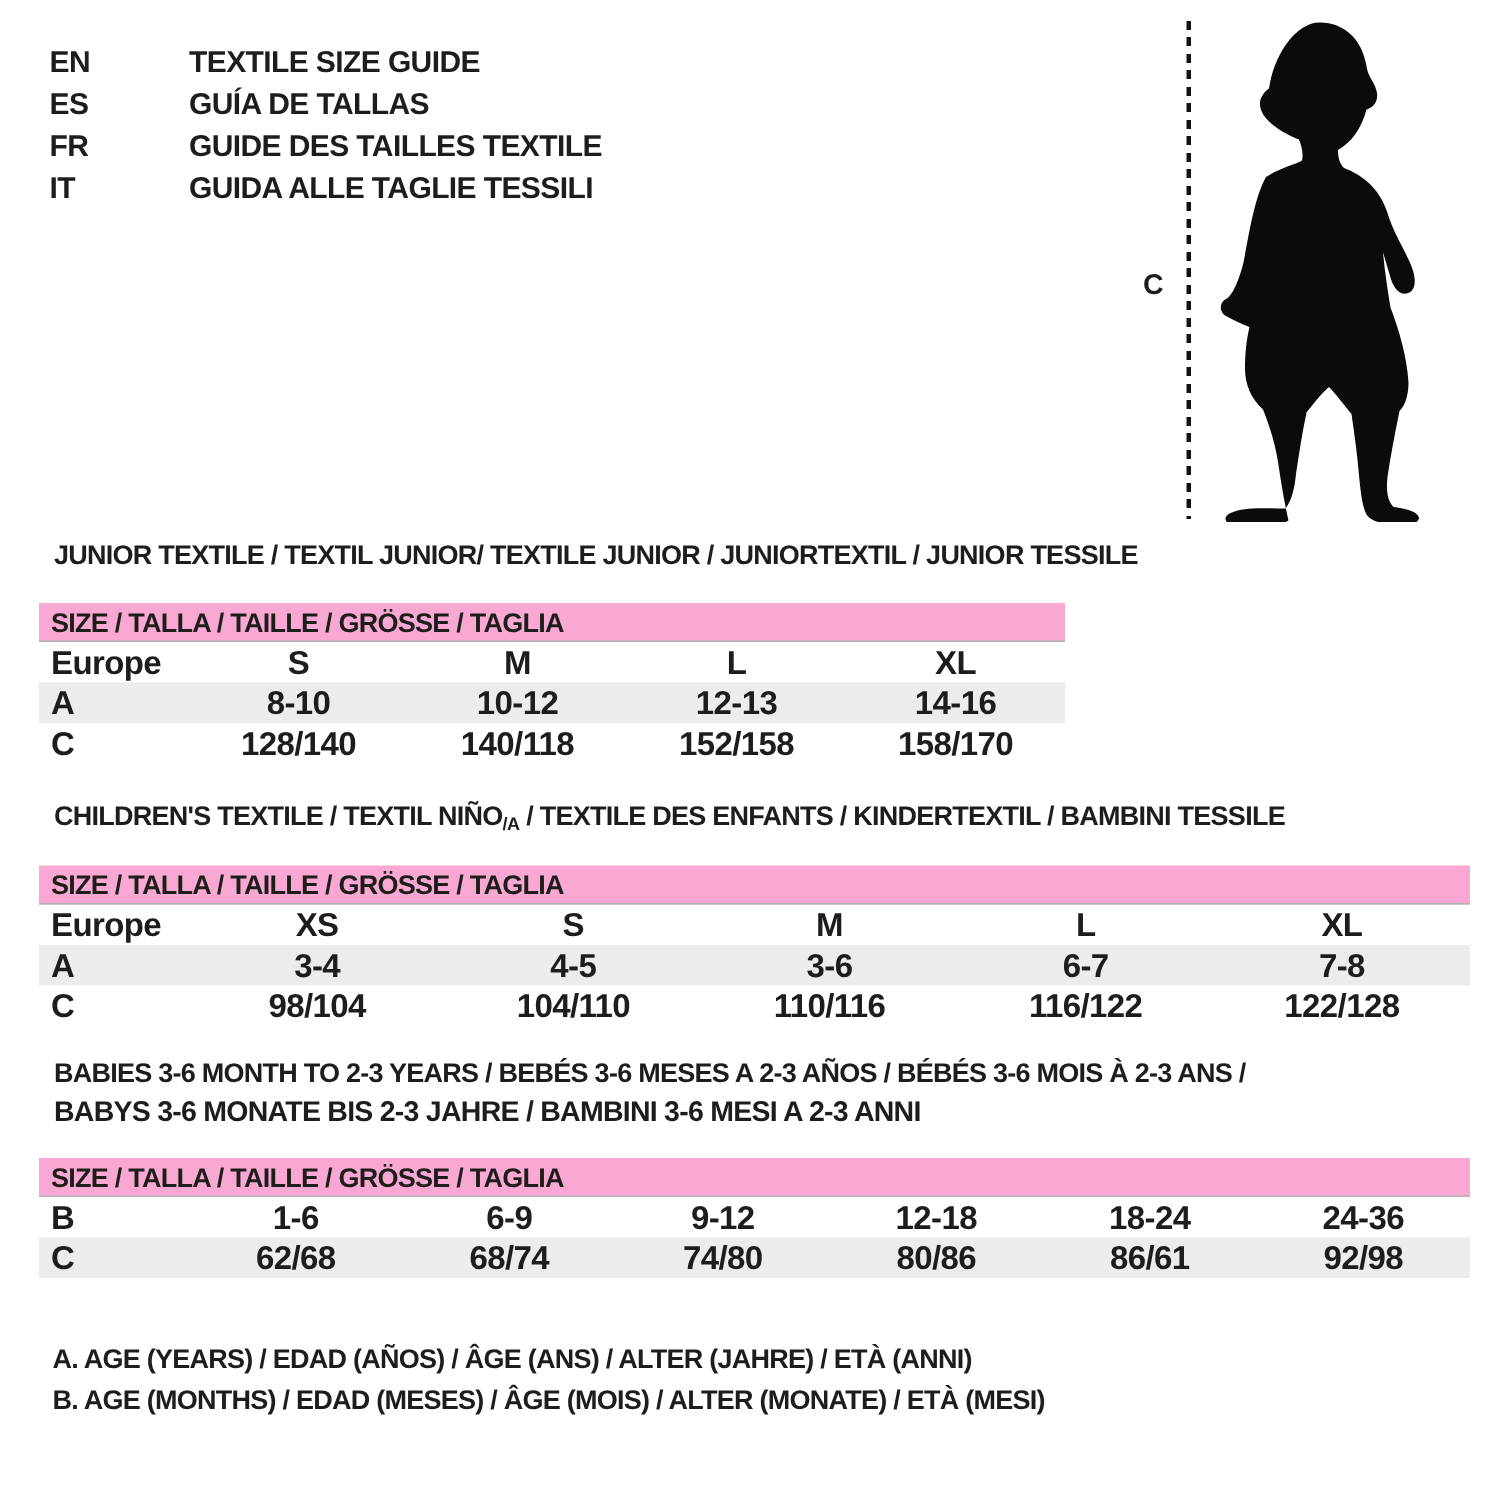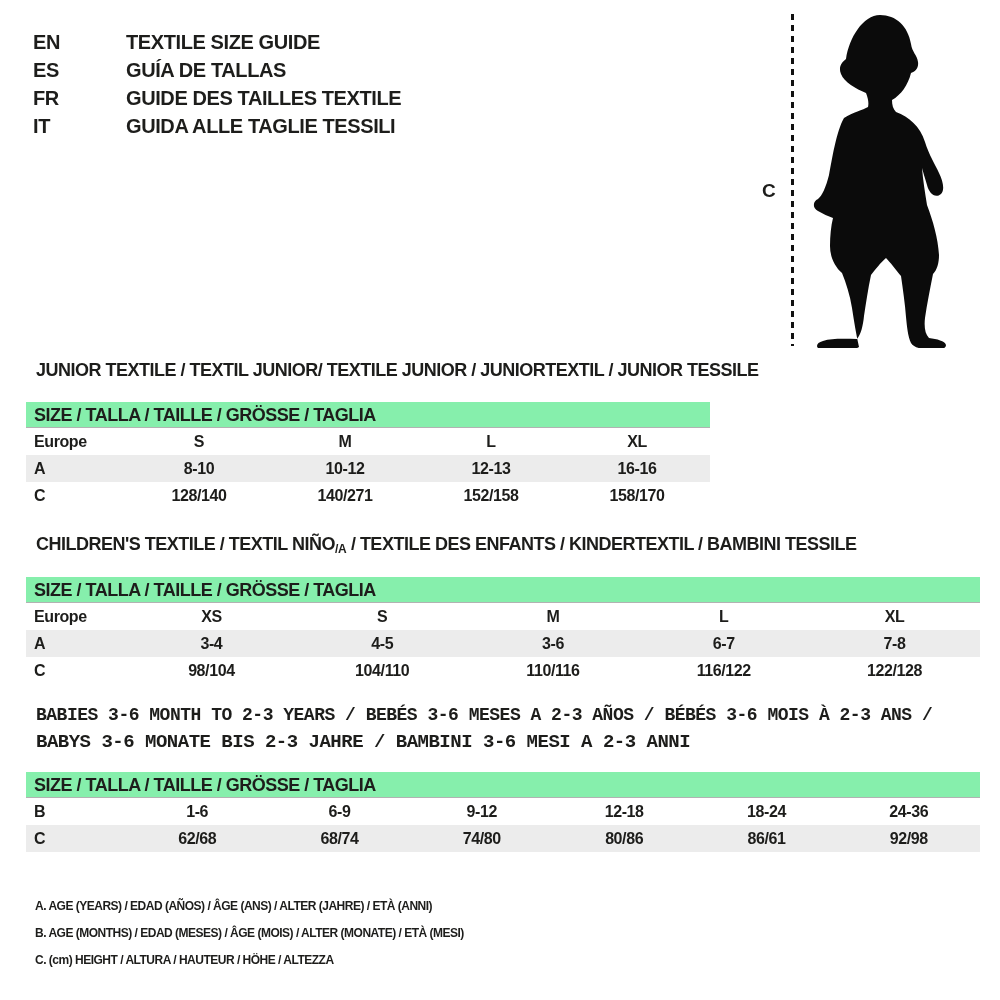--- a/index.html
+++ b/index.html
@@ -43,50 +43,50 @@
   
   .section-heading {
     font-size: 18px; letter-spacing: -0.5px;
     white-space: nowrap; line-height: 22px;
   }
   .section-heading .hsub { font-size: 12px; vertical-align: -3px; letter-spacing: -0.3px; }
   .heading-line2 { font-size: 19px; letter-spacing: -0.5px; white-space: nowrap; line-height: 22px; }
   .heading-line2:empty { display: none; }
   #sec1-heading { left: 36px; top: 359px; }
   #sec2-heading { left: 36px; top: 533px; }
-  #sec3-heading { left: 36px; top: 704px; font-family: Liberation Mono, monospace; }
+  #sec3-heading { left: 36px; top: 704px; }
 
   
   .size-table { left: 26px; }
   #sec1-table { top: 402px; width: 684px; }
   #sec2-table { top: 577px; width: 954px; }
   #sec3-table { top: 772px; width: 954px; }
 
   .table-header-bar {
     height: 26px; line-height: 26px;
-    background: #86efac;
+    background: #f9a8d4;
     border-bottom: 1px solid #b2b2b2;
     padding-left: 8px;
     font-size: 18px; letter-spacing: -0.5px;
     box-sizing: border-box;
     white-space: nowrap;
   }
   .trow {
     display: flex; align-items: center;
     height: 27px;
-    font-size: 16px; letter-spacing: -0.4px;
+    font-size: 22px; letter-spacing: -0.4px;
   }
   .trow.shaded { background: #ececec; }
   .tlabel { flex: 0 0 100px; padding-left: 8px; box-sizing: border-box; }
   .tcell { flex: 1 1 0; text-align: center; white-space: nowrap; }
 
   
   .footnotes { left: 35px; top: 893px; }
   .footnote {
-    font-size: 12px; letter-spacing: -0.5px;
+    font-size: 18px; letter-spacing: -0.5px;
     line-height: 27px; white-space: nowrap;
   }
 </style>
 </head>
 <body>
 
 <div class="abs lang-list">
   <div class="lang-row">
     <span class="lang-code">EN</span>
     <span class="lang-label">TEXTILE SIZE GUIDE</span>
@@ -165,26 +165,26 @@
         <span class="tcell">S</span>
         <span class="tcell">M</span>
         <span class="tcell">L</span>
         <span class="tcell">XL</span>
       </div>
       <div class="trow shaded">
         <span class="tlabel">A</span>
         <span class="tcell">8-10</span>
         <span class="tcell">10-12</span>
         <span class="tcell">12-13</span>
-        <span class="tcell">16-16</span>
+        <span class="tcell">14-16</span>
       </div>
       <div class="trow">
         <span class="tlabel">C</span>
         <span class="tcell">128/140</span>
-        <span class="tcell">140/271</span>
+        <span class="tcell">140/118</span>
         <span class="tcell">152/158</span>
         <span class="tcell">158/170</span>
       </div>
     </div>
 </div>
 
 <div class="abs section-heading" id="sec2-heading">
   <span>CHILDREN'S TEXTILE / TEXTIL NIÑO</span><span class="hsub">/A</span><span> / TEXTILE DES ENFANTS / KINDERTEXTIL / BAMBINI TESSILE</span>
   
 </div>
@@ -242,14 +242,13 @@
         <span class="tcell">80/86</span>
         <span class="tcell">86/61</span>
         <span class="tcell">92/98</span>
       </div>
     </div>
 </div>
 
 <div class="abs footnotes">
   <div class="footnote">A. AGE (YEARS) / EDAD (AÑOS) / ÂGE (ANS) / ALTER (JAHRE) / ETÀ (ANNI)</div>
   <div class="footnote">B. AGE (MONTHS) / EDAD (MESES) / ÂGE (MOIS) / ALTER (MONATE) / ETÀ (MESI)</div>
-  <div class="footnote">C. (cm) HEIGHT / ALTURA / HAUTEUR / HÖHE / ALTEZZA</div>
 </div>
 
 </body></html>

